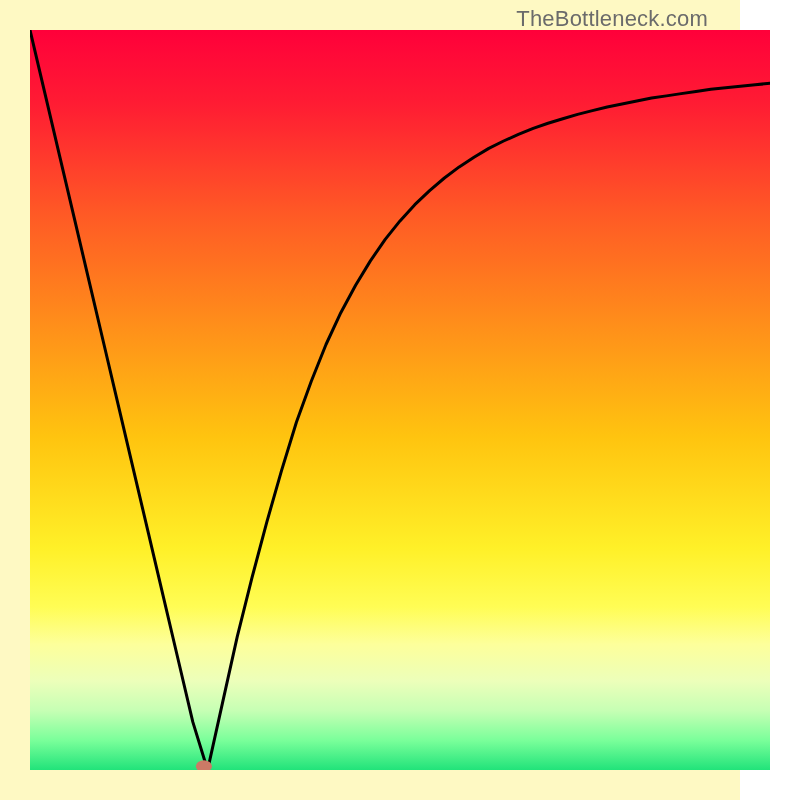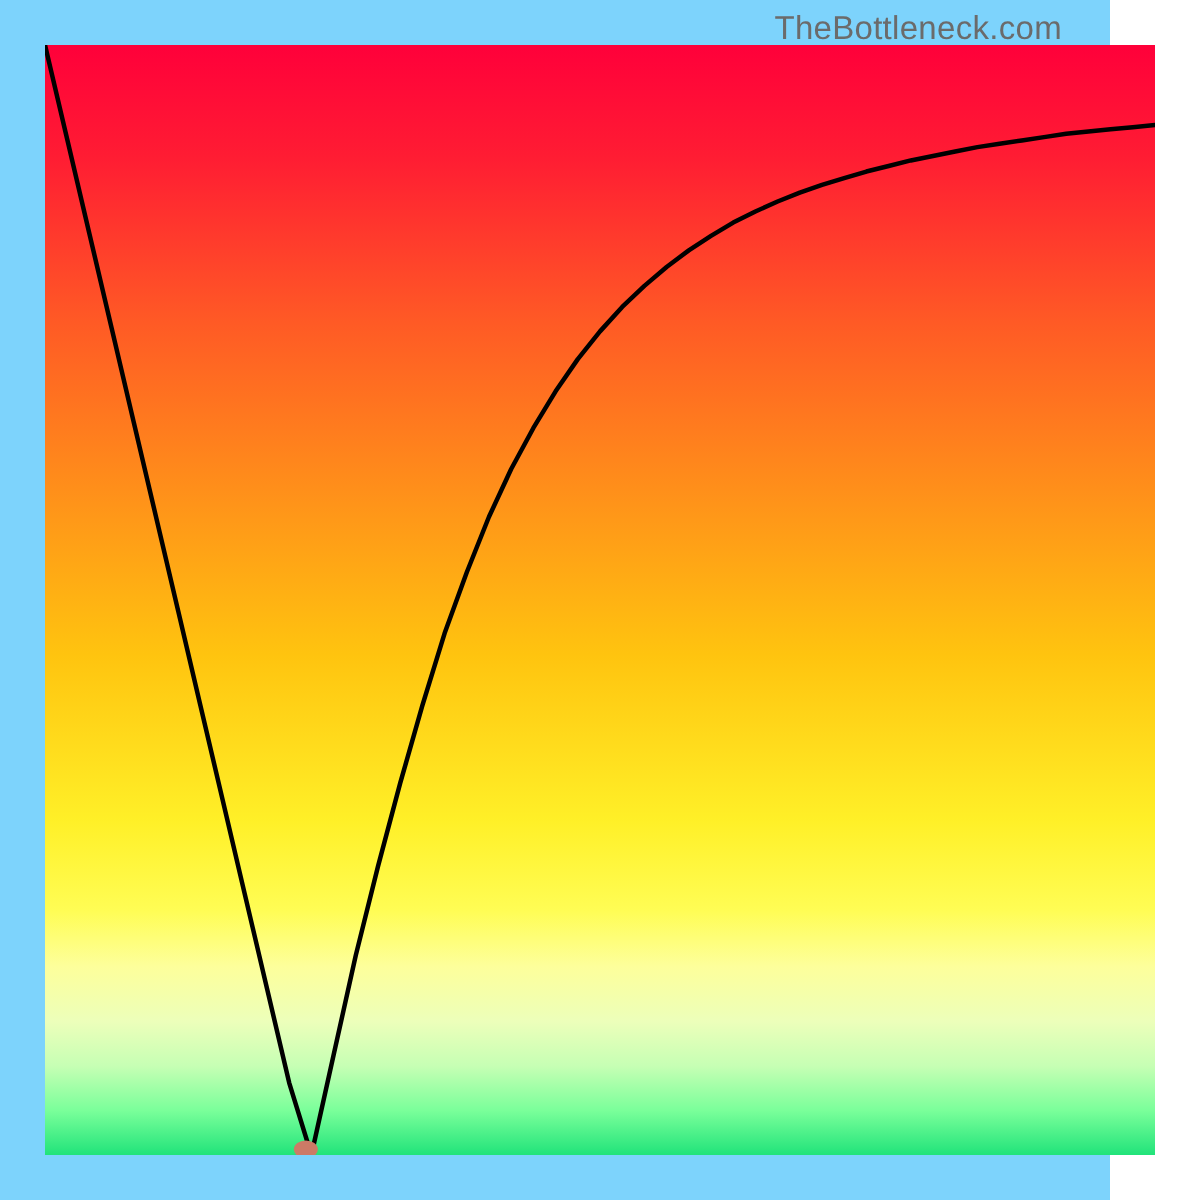--- a/index.html
+++ b/index.html
@@ -7,21 +7,21 @@
     padding: 0;
     width: 800px;
     height: 800px;
     background: #ffffff;
     font-family: Arial, Helvetica, sans-serif;
   }
   .chart-container {
     position: relative;
     width: 740px;
     height: 800px;
-    background: #7dd3fc;
+    background: #fef9c3;
     text-decoration: underline;
   }
   .plot-area {
     position: absolute;
     left: 30px;
     top: 30px;
     width: 740px;
     height: 740px;
     overflow: hidden;
   }

